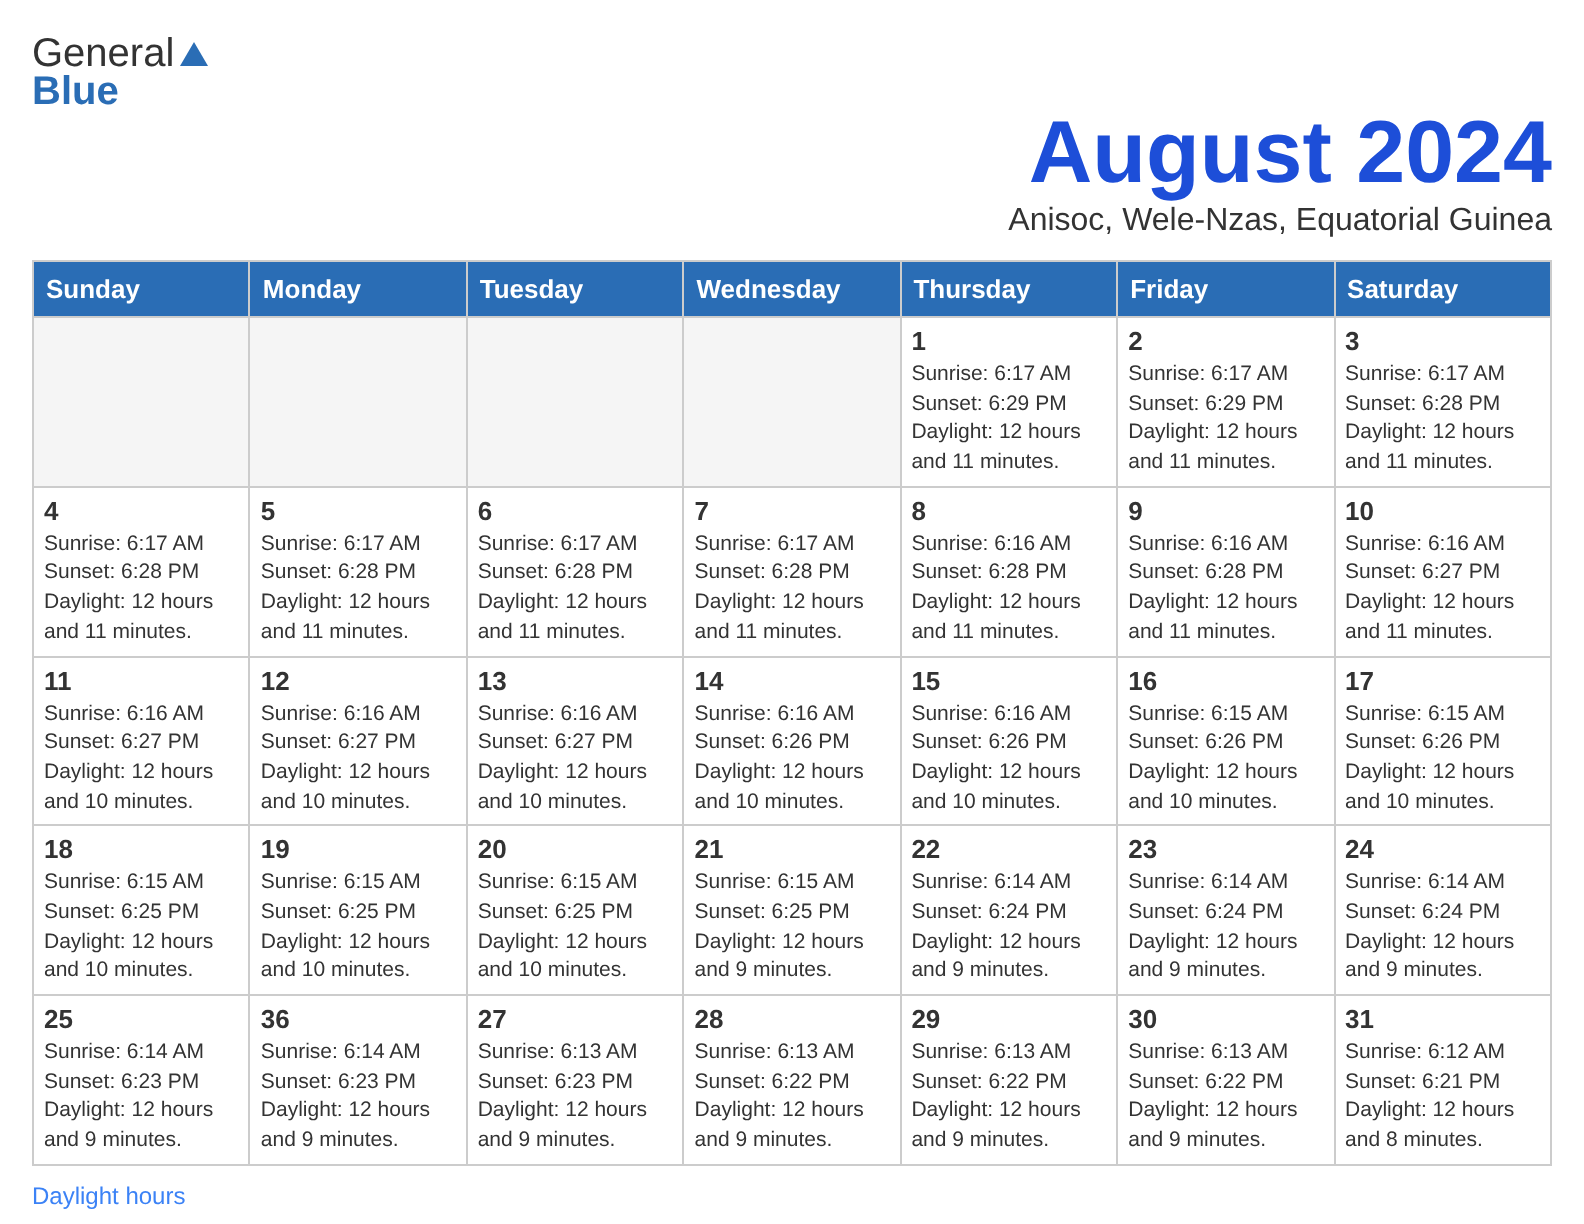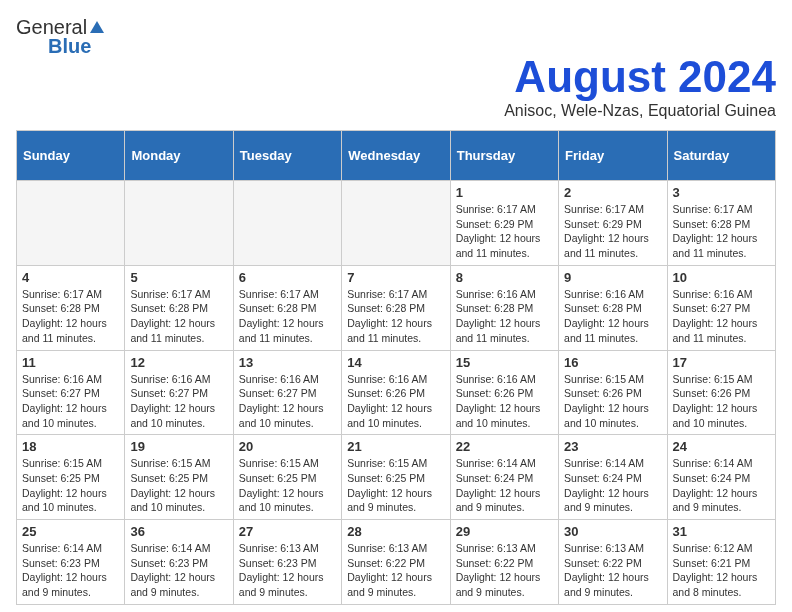--- a/index.html
+++ b/index.html
@@ -36,21 +36,21 @@
     }
     .calendar {
       width: 100%;
       border-collapse: collapse;
       font-size: 11px;
     }
     .calendar th {
       background-color: #2a6db5;
       color: #fff;
       text-align: left;
-      padding: 17px 6px;
+      padding: 6px 6px;
       font-size: 13px;
       font-weight: bold;
       border: 1px solid #ccc;
     }
     .calendar td {
       vertical-align: top;
       padding: 4px 5px;
       border: 1px solid #ccc;
       width: calc(100% / 7);
       background: #fff;
@@ -87,21 +87,21 @@
 <body>
 
 <div class="header-area">
   <div class="logo">
     <div class="logo-wrapper">
       <span class="logo-text-general">General</span>
       <svg width="18" height="18" viewBox="0 0 18 18" style="margin: 0 1px;">
         <polygon points="9,2 16,14 2,14" fill="#2a6db5"></polygon>
       </svg>
     </div>
-    <span class="logo-text-blue" style="margin-top:-4px;margin-left:32px;">Blue</span>
+    <span class="logo-text-blue" style="margin-top:-4px;">Blue</span>
   </div>
   <div class="title-area">
     <div class="month-year">August 2024</div>
     <div class="location">Anisoc, Wele-Nzas, Equatorial Guinea</div>
   </div>
 </div>
 
 <table class="calendar">
   <thead>
     <tr>

